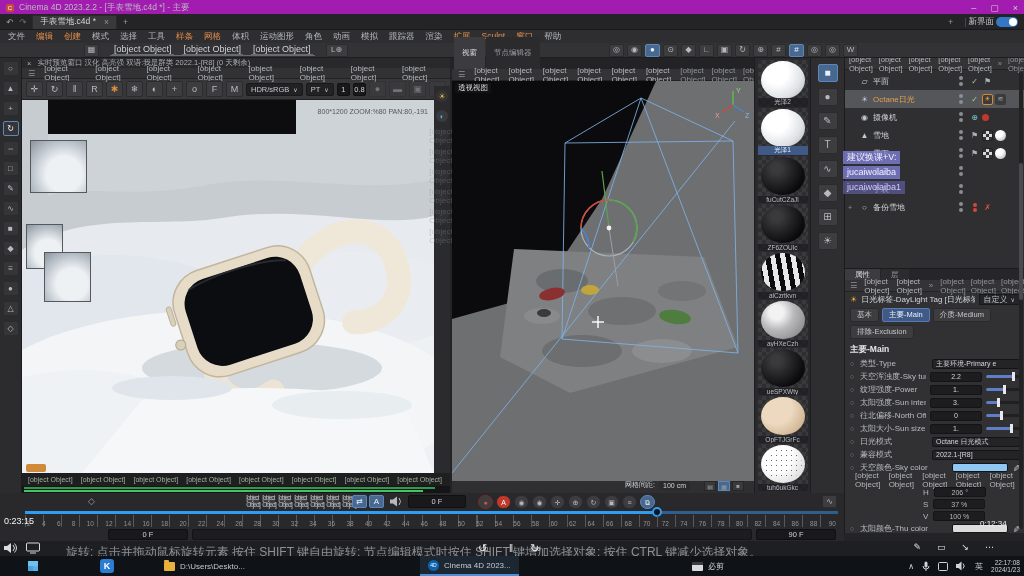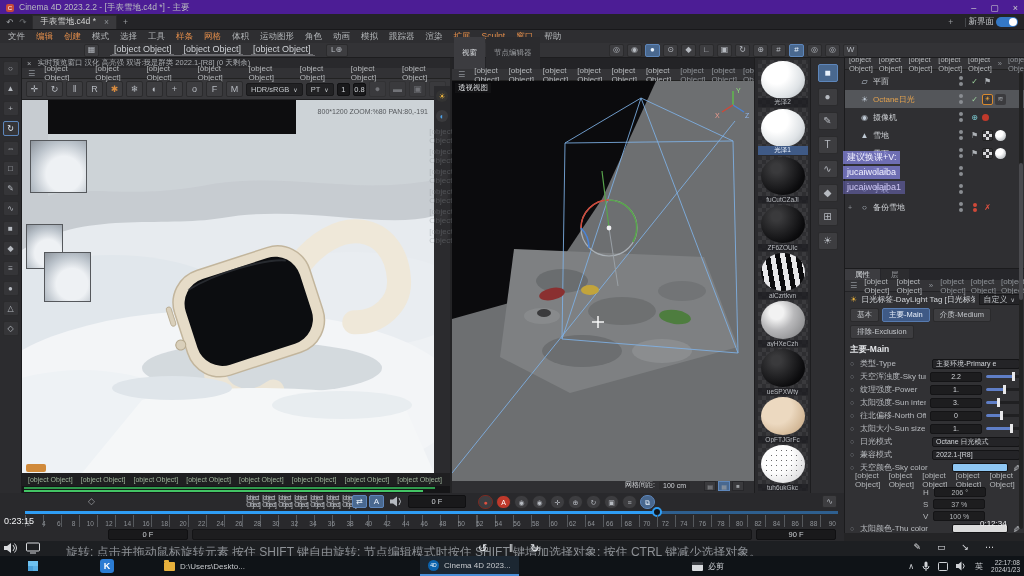--- a/index.html
+++ b/index.html
@@ -1,19 +1,19 @@
 <!DOCTYPE html>
 <html><head>
 <meta charset="utf-8">
 <style>
   *{box-sizing:border-box;margin:0;padding:0}
   html,body{width:1024px;height:576px;overflow:hidden;background:#242426;
     font-family:"Liberation Sans","DejaVu Sans",sans-serif;color:#c8c8c8;}
   
-  .titlebar{position:absolute;left:0;top:0;width:1024px;height:14px;background:#4c1d95;
+  .titlebar{position:absolute;left:0;top:0;width:1024px;height:14px;background:#a21caf;
     display:flex;align-items:center;font-size:8.5px;color:#b9bcc0;gap:5px;padding:8px 6px}
   .appdot{width:8px;height:8px;border-radius:2px;background:#c84b3a;display:inline-flex;align-items:center;justify-content:center;color:#fff;font-size:6px}
   .wctl{margin-left:auto;display:flex;gap:14px;color:#cfcfcf;font-size:9px}
   .docbar{position:absolute;left:0;top:14px;width:1024px;height:16px;background:#242427;border-bottom:1px solid #18181a;
     display:flex;align-items:center;font-size:8.5px;gap:6px;padding:0 6px}
   .doctab{background:#39393c;border:1px solid #2a2a2c;border-bottom:none;padding:1px 7px;color:#d6d6d6;display:flex;gap:8px;align-items:center;height:14px}
   .layouts{margin-left:auto;display:flex;gap:2px;align-items:center;font-size:8.5px}
   .layouts .lt{padding:1px 9px;color:#9a9da1;cursor:default}
   .layouts .lt.active{color:#e8e8e8;border-bottom:2px solid #4a7fc0;background:#2d2d30}
   .toggle{width:22px;height:10px;border-radius:6px;background:#3478c6;position:relative}

